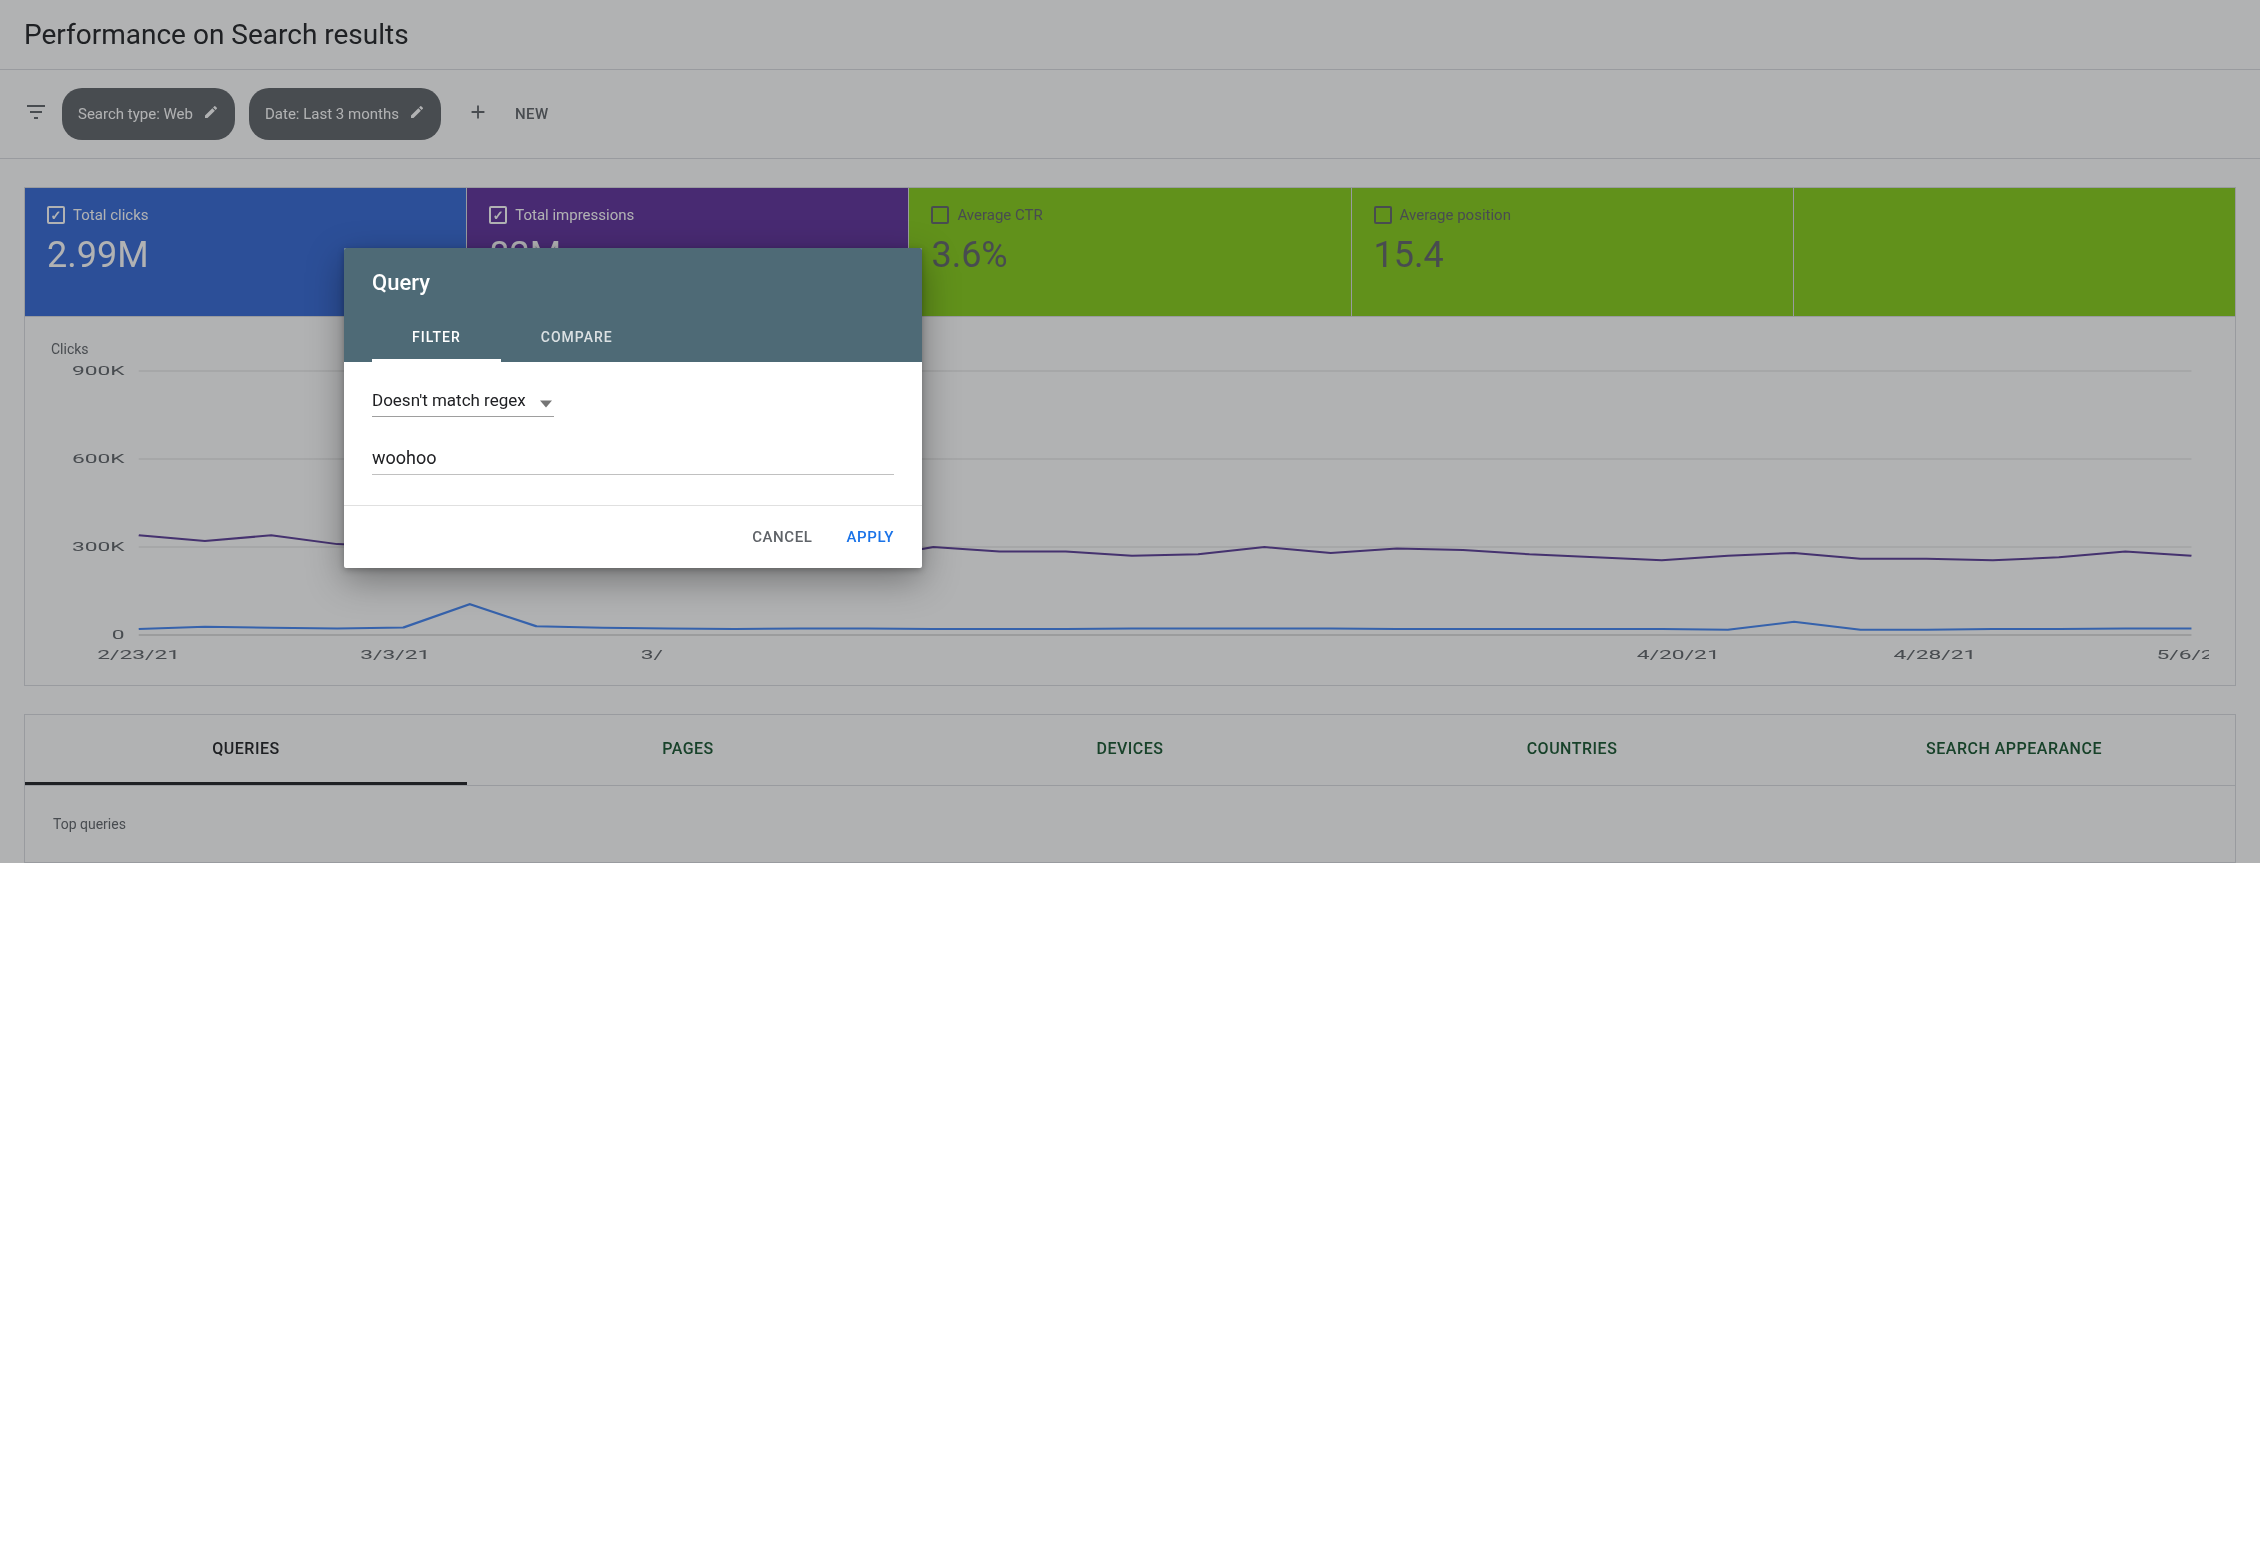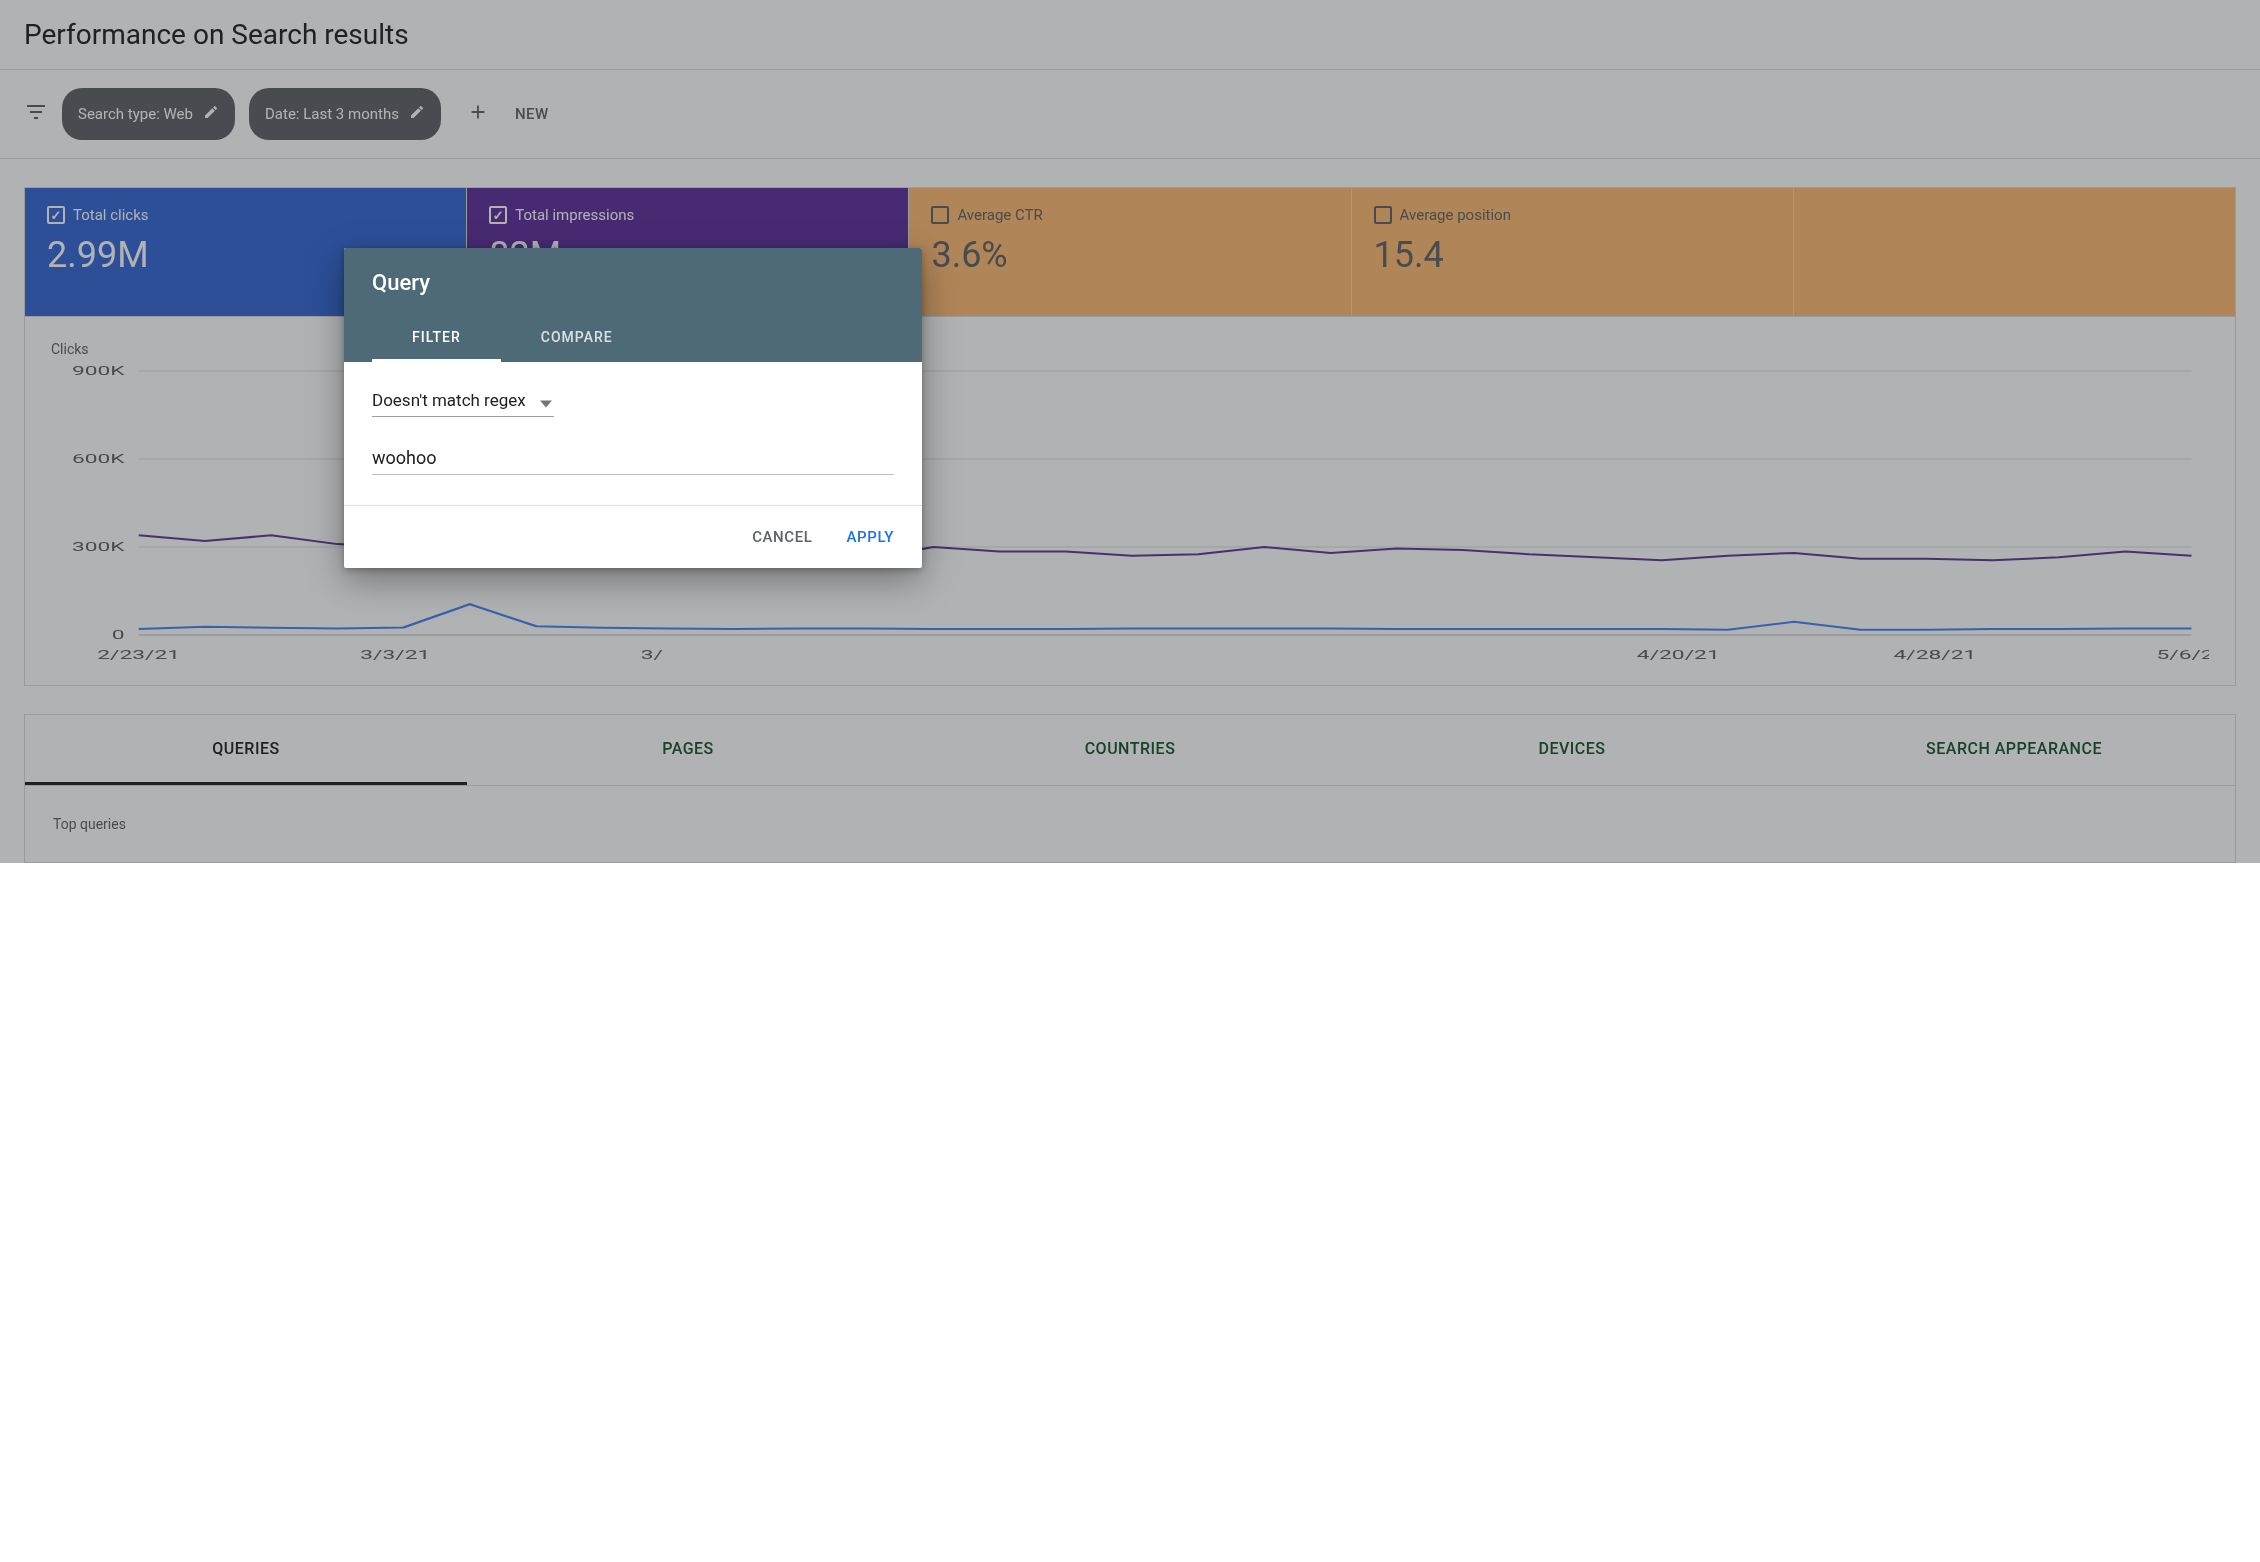--- a/index.html
+++ b/index.html
@@ -6,21 +6,21 @@
   body { background: #fff; color: #202124; font-size: 16px; position: relative; }
   .header { padding: 18px 24px; border-bottom: 1px solid #dadce0; }
   .page-title { font-size: 28px; font-weight: 400; color: #202124; }
   .filter-bar { display: flex; align-items: center; gap: 14px; padding: 18px 24px; border-bottom: 1px solid #dadce0; }
   .filter-icon svg { width: 24px; height: 24px; fill: #5f6368; }
   .chip { display: inline-flex; align-items: center; gap: 10px; background: #5f6368; color: #fff; border-radius: 20px; padding: 16px 16px; font-size: 15px; cursor: pointer; }
   .chip svg { width: 16px; height: 16px; fill: #fff; }
   .new-btn { display: inline-flex; align-items: center; gap: 26px; color: #5f6368; font-size: 15px; font-weight: 500; padding: 8px 12px; cursor: pointer; letter-spacing: 0.5px; }
   .new-btn svg { width: 22px; height: 22px; fill: #5f6368; }
   .content { padding: 28px 24px 0 24px; }
-  .metrics { display: flex; border: 1px solid #dadce0; border-bottom: none; background: #fdba74; }
+  .metrics { display: flex; border: 1px solid #dadce0; border-bottom: none; background: #84cc16; }
   .metric { flex: 1; padding: 18px 22px 28px 22px; border-right: 1px solid #dadce0; position: relative; min-height: 128px; }
   .metric:last-child { border-right: none; }
   .metric-head { display: flex; align-items: center; gap: 8px; margin-bottom: 10px; }
   .metric-head .checkbox { width: 18px; height: 18px; border: 2px solid currentColor; border-radius: 2px; display: inline-flex; align-items: center; justify-content: center; }
   .metric-head .checkbox.checked::after { content: '✓'; font-size: 13px; font-weight: 700; }
   .metric-label { font-size: 15px; }
   .metric-value { font-size: 36px; font-weight: 400; }
   .metric.blue { background: #3367d6; color: #fff; }
   .metric.purple { background: #5e2f9c; color: #fff; }
   .metric.muted .metric-head { color: #5f6368; }
@@ -153,22 +153,22 @@
             <text class="tick-x" x="927.5" y="294">4/20/21</text>
             <text class="tick-x" x="1073.75" y="294">4/28/21</text>
             <text class="tick-x" x="1220" y="294">5/6/21</text>
           </svg>
       </div>
     </div>
 
     <div class="tabs2">
       <div class="tab2 active">QUERIES</div>
       <div class="tab2">PAGES</div>
+      <div class="tab2">DEVICES</div>
       <div class="tab2">COUNTRIES</div>
-      <div class="tab2">DEVICES</div>
       <div class="tab2">SEARCH APPEARANCE</div>
     </div>
 
     <div class="table-head">
       <div class="top-queries">Top queries</div>
     </div>
 
   </div>
 
 </div>

